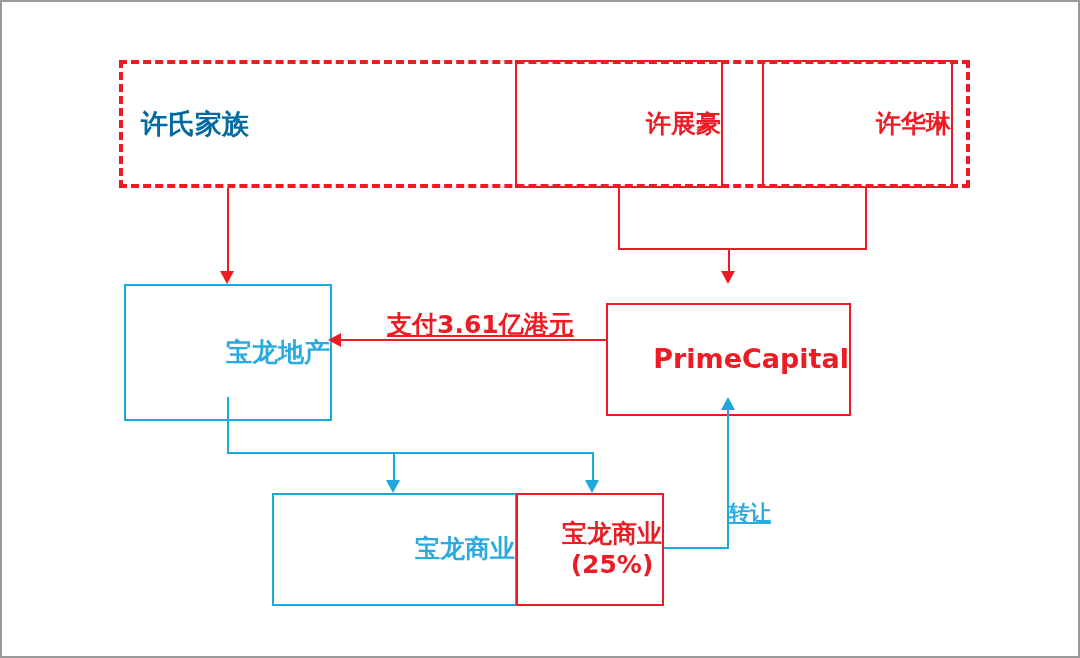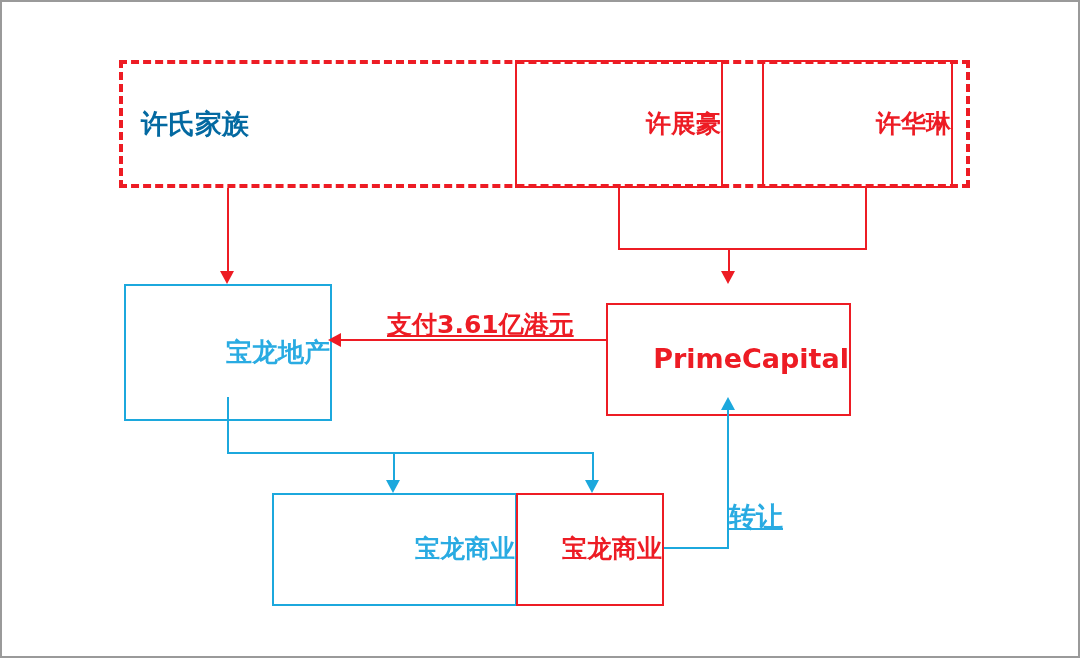--- a/index.html
+++ b/index.html
@@ -123,21 +123,21 @@
     text-decoration: underline;
   }
   #payment-label {
     left: 385px; top: 306px;
     color: #ED1C24;
     font-size: 25px;
   }
   #transfer-label {
     left: 727px; top: 497px;
     color: #29ABE2;
-    font-size: 27px;
+    font-size: 21px;
   }
   .lbl-line { display: block; }
 </style>
 </head>
 <body>
 
 <div id="canvas">
 
   <div class="box box-dashed" id="family-group-box">
     <span class="inner-label">许氏家族</span>
@@ -165,20 +165,21 @@
 
   <div class="box box-blue" id="baolong-commercial-38-box">
     <span>
       <span class="lbl-line">宝龙商业</span>
     </span>
   </div>
 
   <div class="box box-red" id="baolong-commercial-25-box">
     <span>
       <span class="lbl-line">宝龙商业</span>
+      <span class="lbl-line">(25%)</span>
     </span>
   </div>
 
   <div class="conn v-red" style="left:225px; top:186px; height:83px;"></div>
   <div class="arrow-down-red" style="left:218px; top:269px;"></div>
 
   <div class="conn v-red" style="left:616px; top:186px; height:2px;"></div>
 
   <div class="conn v-red" style="left:616px; top:186px; height:62px;"></div>
   <div class="conn v-red" style="left:863px; top:186px; height:62px;"></div>

